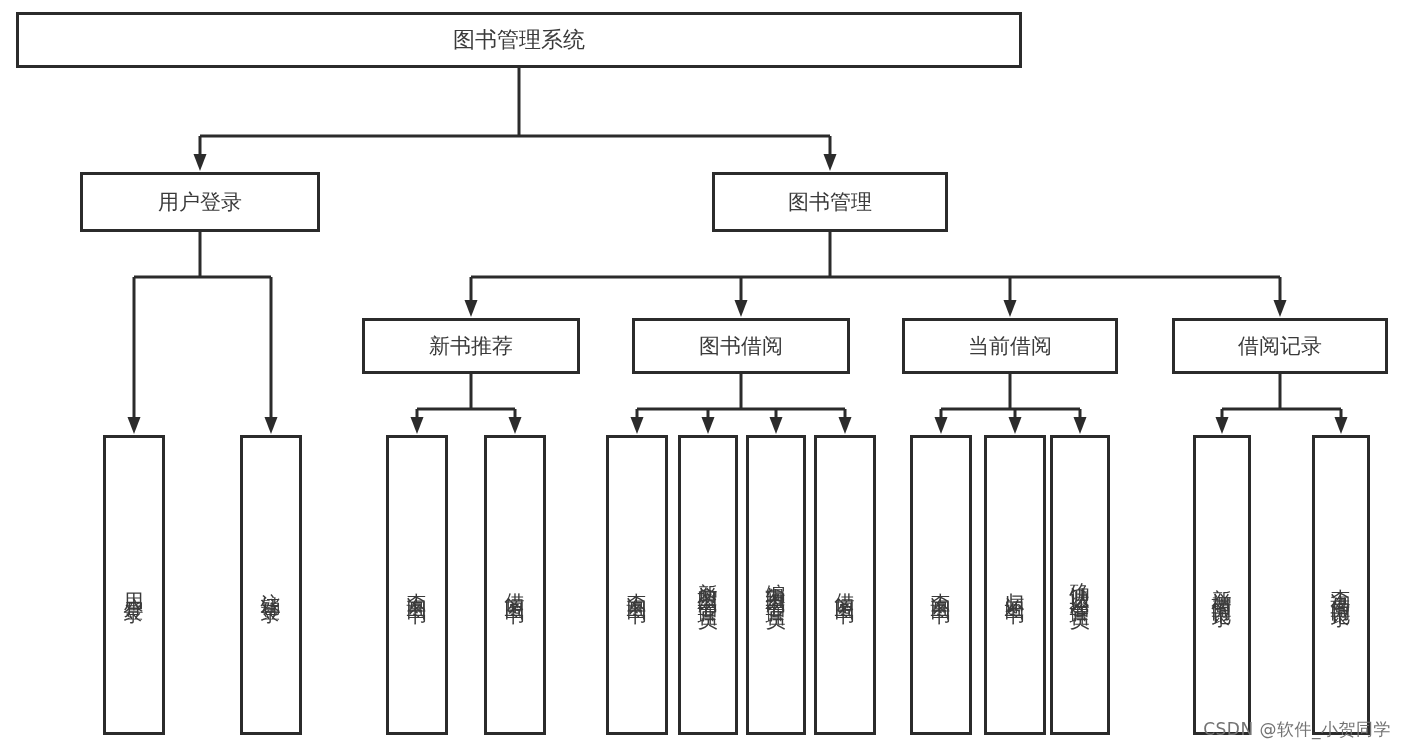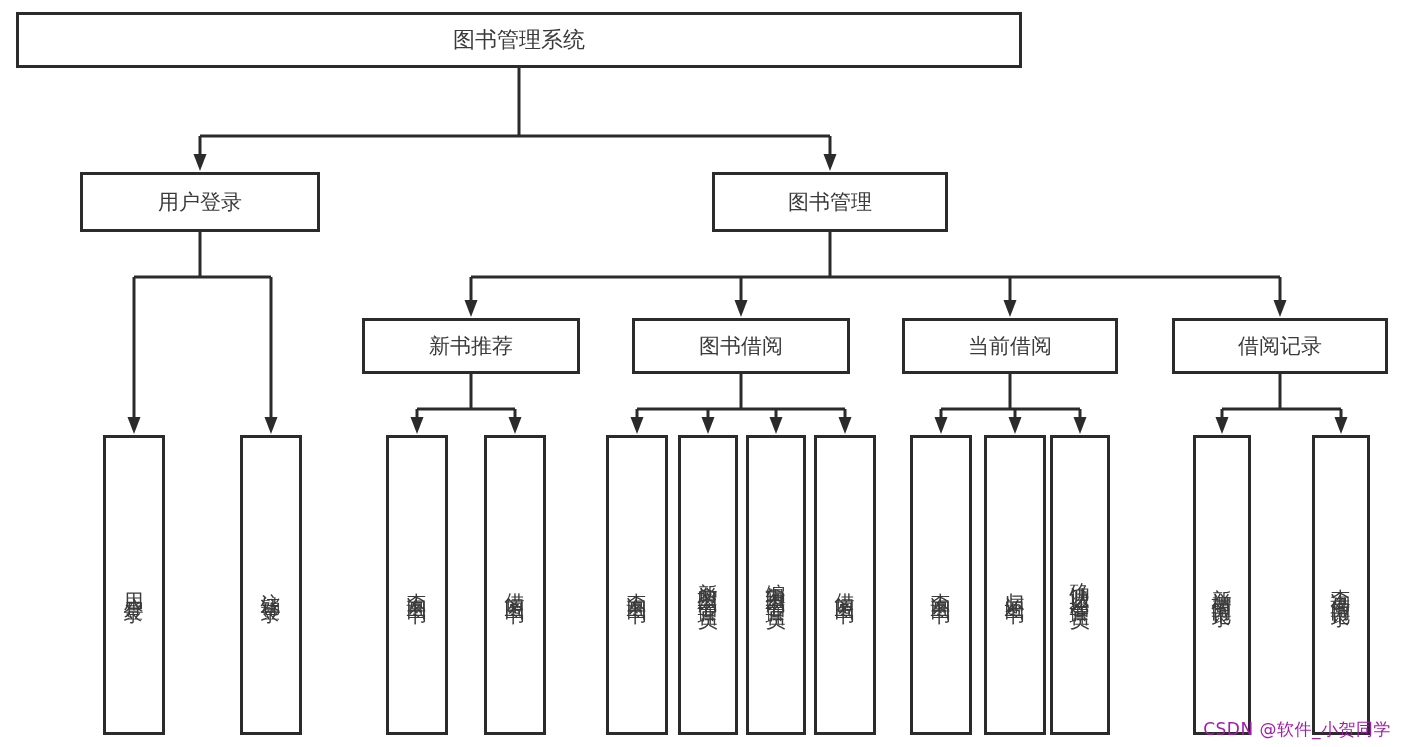--- a/index.html
+++ b/index.html
@@ -68,21 +68,21 @@
     justify-content: center;
     white-space: nowrap;
     pointer-events: none;
   }
   .watermark {
     position: absolute;
     right: 14px;
     bottom: 6px;
     font-family: "DejaVu Sans", "Liberation Sans", sans-serif;
     font-size: 17px;
-    color: #a21caf;
+    color: #737373;
     letter-spacing: 0.5px;
     white-space: nowrap;
   }
 </style>
 </head>
 <body>
 
 <div id="diagram-root">
 
   <svg id="tree-svg" viewBox="0 0 1405 747" xmlns="http://www.w3.org/2000/svg">

